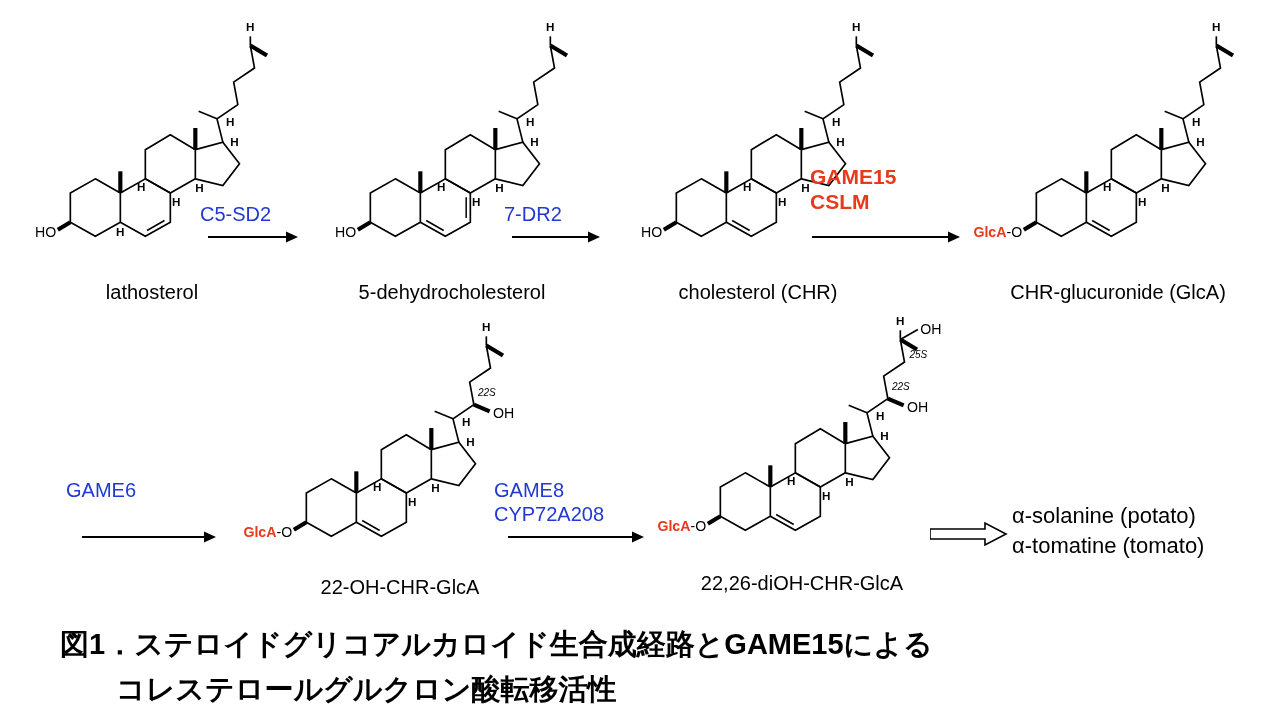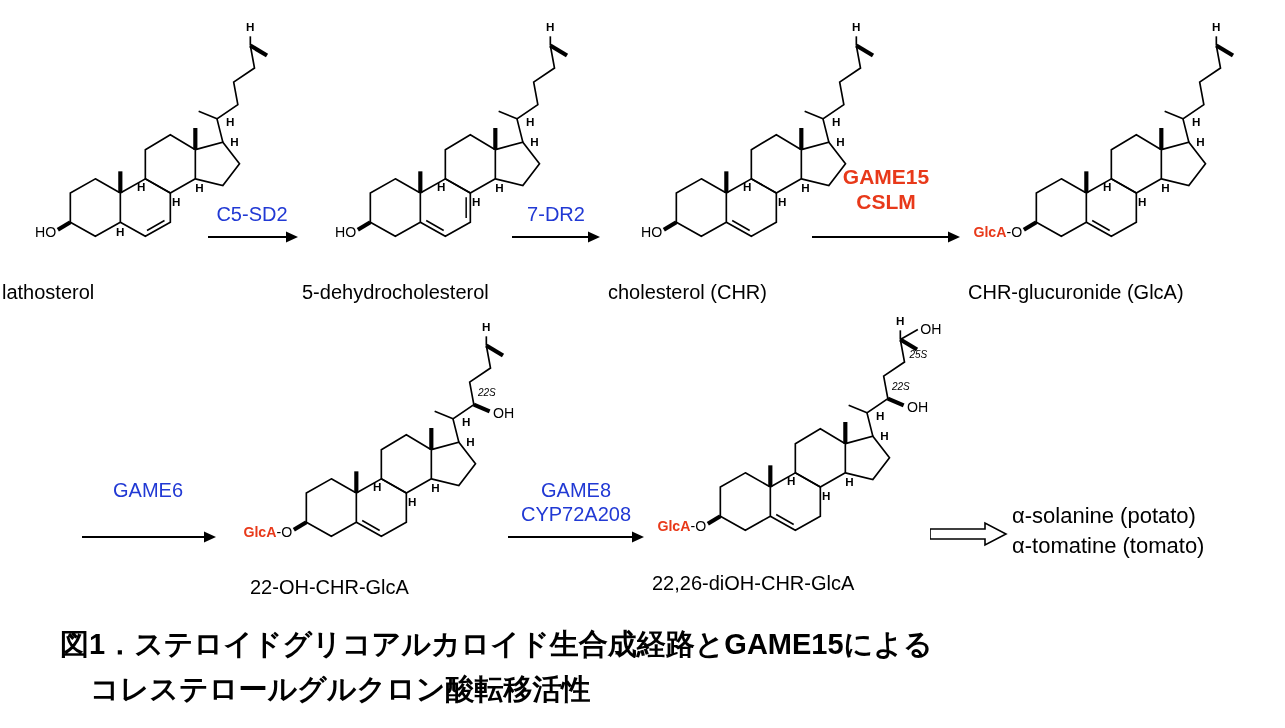--- a/index.html
+++ b/index.html
@@ -11,28 +11,28 @@
   svg.mol { position:absolute; }
   svg text { font-family:"Liberation Sans", sans-serif; }
   .hlab text { font-size:14px; font-weight:bold; fill:#000; text-anchor:middle; }
   .atom { font-size:17px; fill:#000; }
   .atomH { font-size:14px; font-weight:bold; fill:#000; }
   .stereo { font-size:12px; font-style:italic; fill:#000; }
   .glca { fill:var(--red, #e8391a); font-weight:bold; }
   .dbl { stroke:#000; stroke-width:1.8; }
   .wedge { stroke:#000; stroke-width:5; }
   .thin { stroke:#000; stroke-width:2; }
-  .mol-label { position:absolute; width:300px; text-align:left; font-size:20px; color:#000; }
-  .enzyme { position:absolute; text-align:center; font-size:20px; color:var(--blue, #2139d4); line-height:24px; }
+  .mol-label { position:absolute; width:300px; text-align:center; font-size:20px; color:#000; }
+  .enzyme { position:absolute; text-align:left; font-size:20px; color:var(--blue, #2139d4); line-height:24px; }
   .enzyme.red { color:var(--red, #e8391a); font-weight:bold; font-size:21px; line-height:25px; }
   .arrow { position:absolute; }
   .product-line { position:absolute; font-size:22px; color:#000; white-space:nowrap;text-align:center; }
   .caption { position:absolute; left:0; top:622px; width:1285px; font-weight:bold; font-size:29px; line-height:45px; color:#000; }
   .caption .l1 { padding-left:60px; }
-  .caption .l2 { padding-left:90px; }
+  .caption .l2 { padding-left:116px; }
 </style>
 </head>
 <body>
 
 <svg width="0" height="0" style="position:absolute" aria-hidden="true">
   <defs>
     <g id="sterol">
       <g fill="none" stroke="#000" stroke-width="2">
         <path d="M50,193 L80,210 L80,245 L50,262 L20,245 L20,210 Z"></path>
         <path d="M80,210 L110,193 L140,210 L140,245 L110,262 L80,245"></path>

